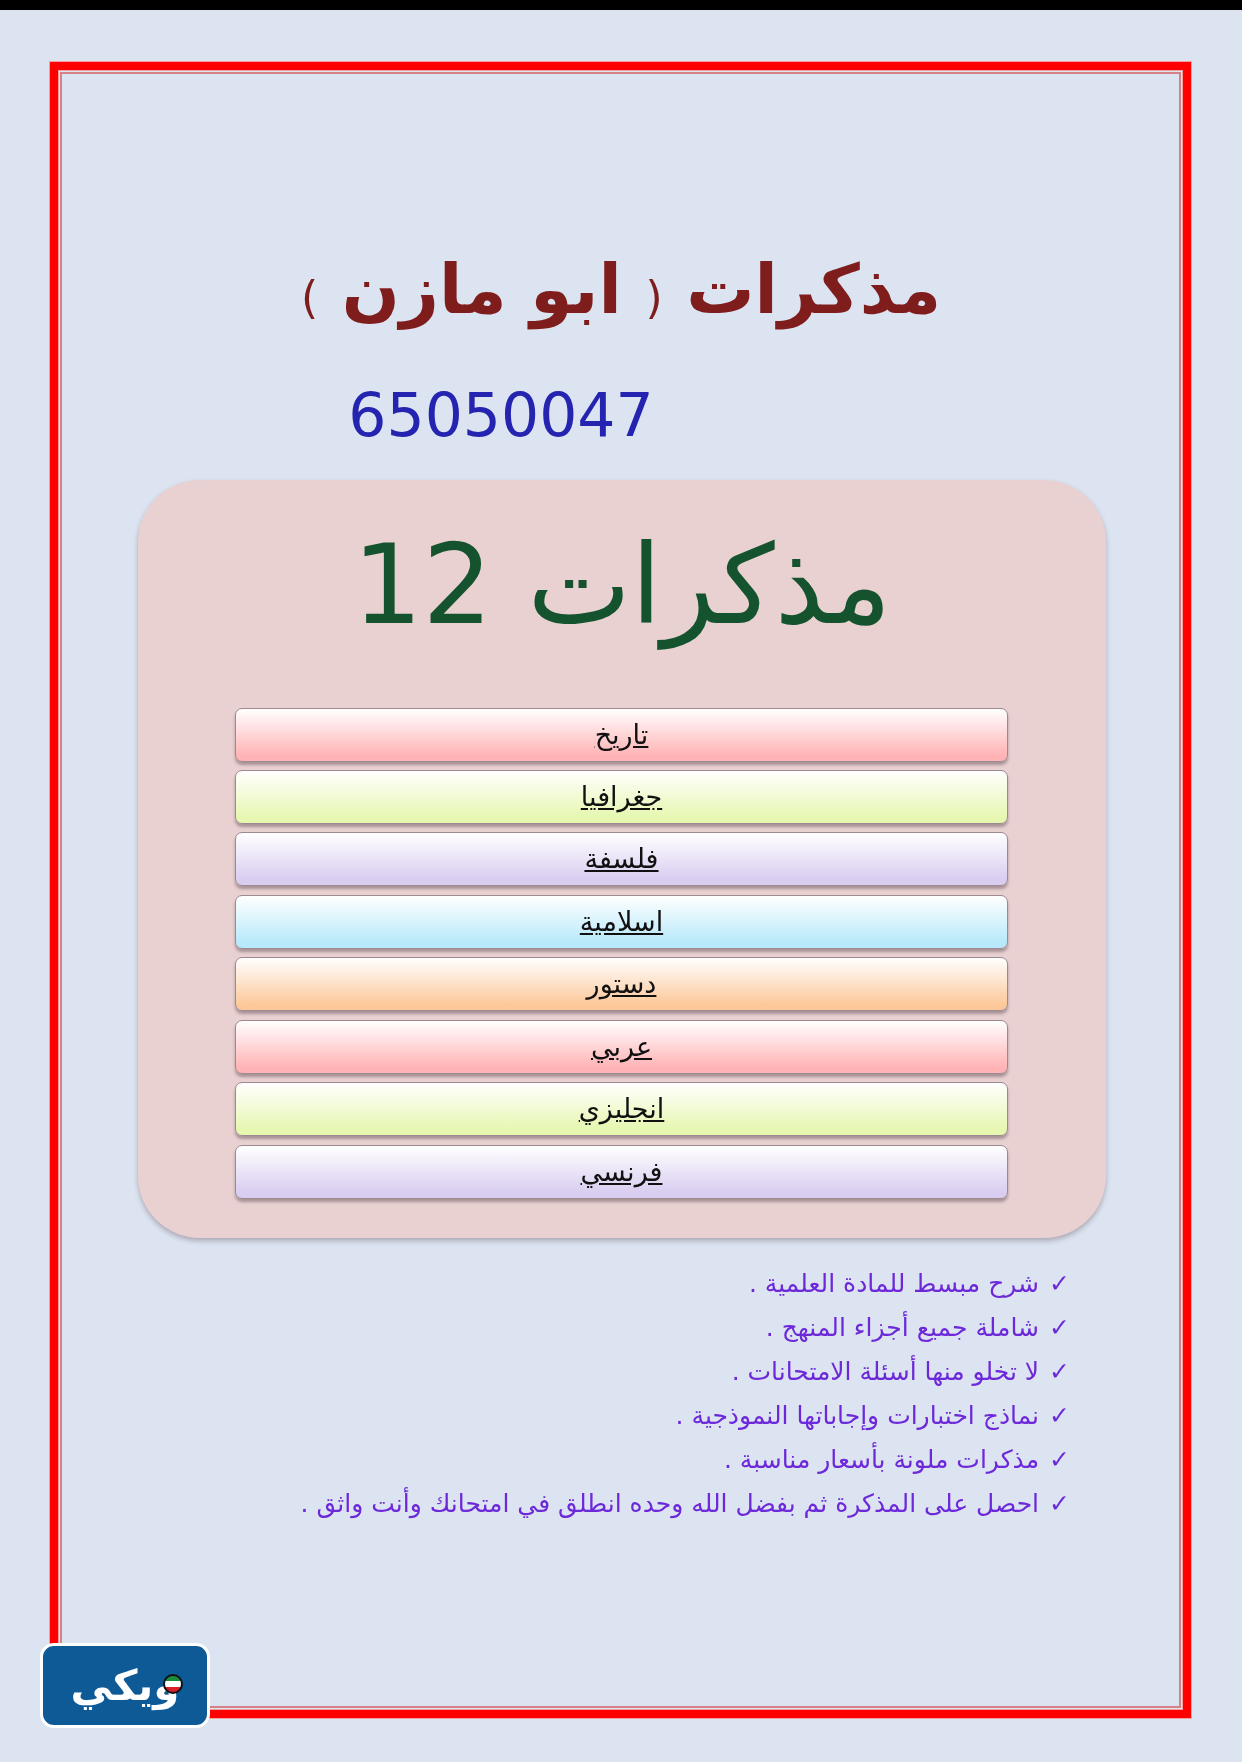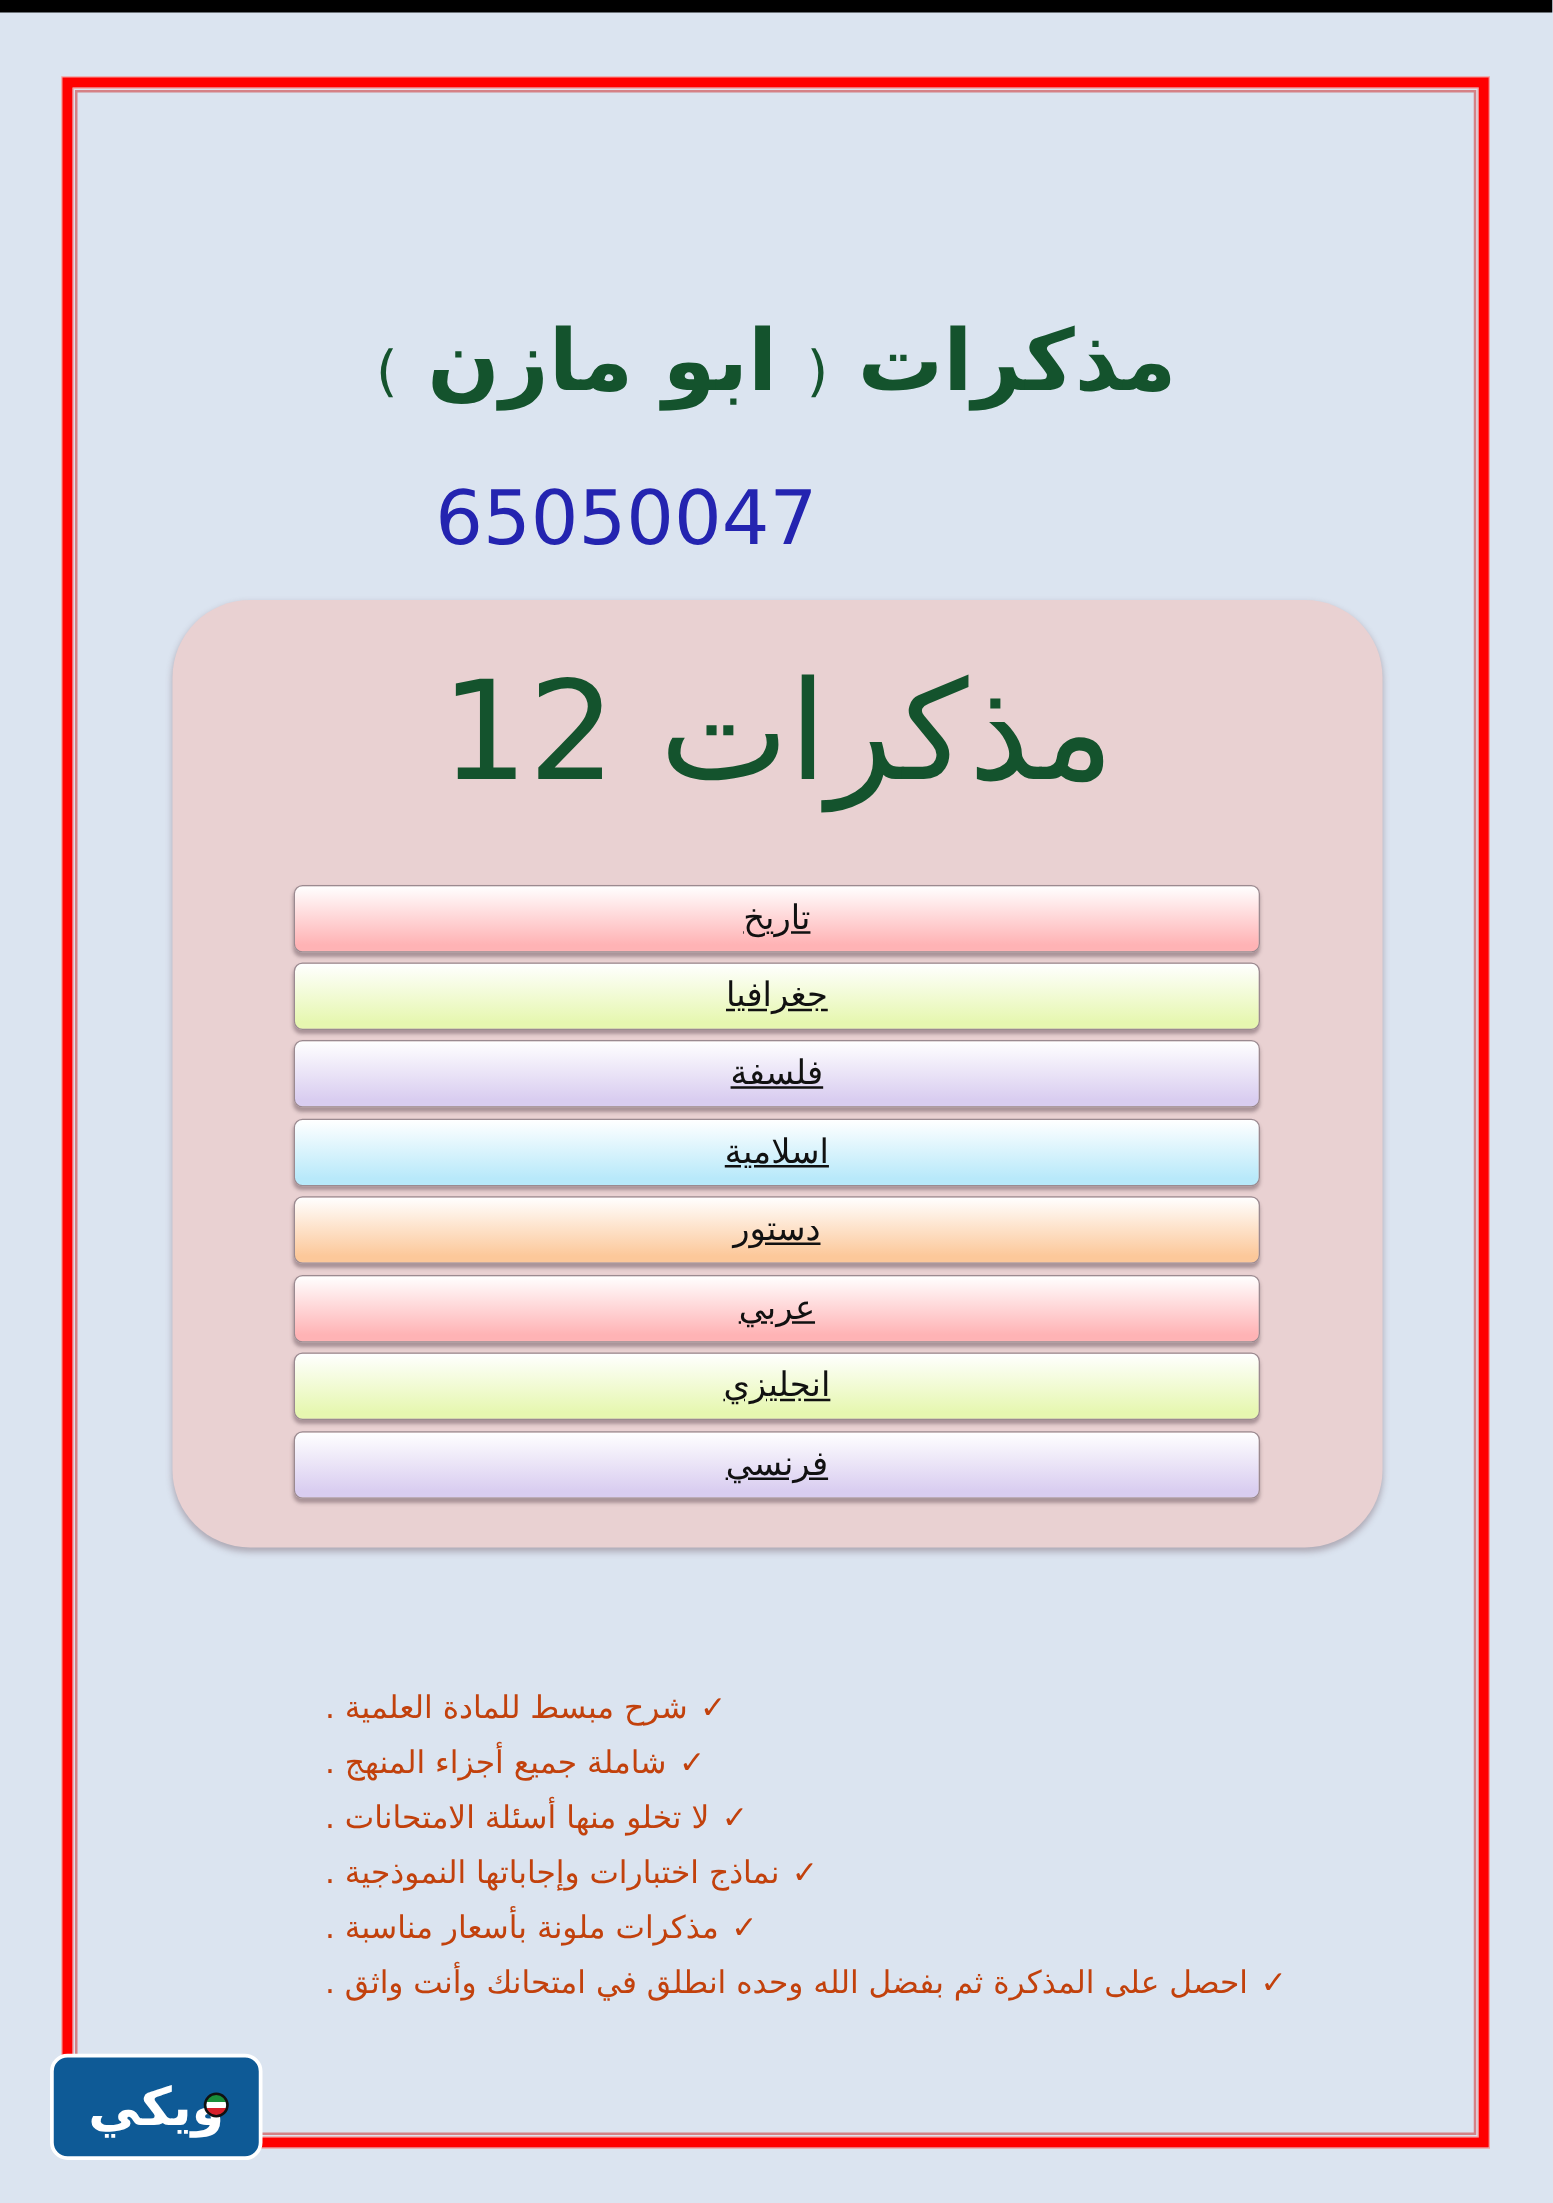--- a/index.html
+++ b/index.html
@@ -13,21 +13,21 @@
     position:absolute; left:50px; top:62px; width:1141px; height:1656px;
     box-sizing:border-box; border:8px solid #ff0000;
     box-shadow: 0 0 0 1px #f4a0a0, inset 0 0 0 1px #f4a0a0;
   }
   .frame-inner {
     position:absolute; left:60px; top:72px; width:1121px; height:1636px;
     box-sizing:border-box; border:2px solid #d04040; opacity:0.6;
   }
   .title {
     position:absolute; left:0; width:1242px; top:250px; text-align:center;
-    direction:rtl; color:#14532d; font-weight:bold; font-size:68px;
+    direction:rtl; color:#7f1d1d; font-weight:bold; font-size:68px;
     font-family: "DejaVu Sans", sans-serif; line-height:80px;
   }
   .title .paren { font-size:44px; font-weight:normal; }
   .phone {
     position:absolute; left:0; width:1002px; top:380px; text-align:center;
     color:#2424b0; font-size:60px; font-family:"DejaVu Sans", sans-serif; line-height:70px;
   }
   .pink-box {
     position:absolute; left:138px; top:480px; width:968px; height:758px;
     background:#e9d1d2; border-radius:62px;
@@ -40,22 +40,22 @@
   }
   .bar {
     position:absolute; left:235px; width:773px; height:54px; box-sizing:border-box;
     border-radius:7px; border:1px solid #9b8a90;
     box-shadow: 0 3px 3px rgba(90,70,80,0.45);
     text-align:center; direction:rtl; font-size:27px; line-height:52px; color:#111;
     font-family:"DejaVu Sans", sans-serif;
     text-decoration:underline;
   }
   .bullets {
-    position:absolute; left:260px; width:810px; top:1344px; direction:rtl;
-    text-align:left; font-size:25px; color:#c2410c; font-family:"DejaVu Sans", sans-serif;
+    position:absolute; left:260px; width:810px; top:1262px; direction:rtl;
+    text-align:right; font-size:25px; color:#6d28d9; font-family:"DejaVu Sans", sans-serif;
   }
   .bullet { height:44px; line-height:44px; white-space:nowrap; }
   .bullet .check { margin-left:10px; }
   .logo {
     position:absolute; left:40px; top:1643px; width:170px; height:85px;
     box-sizing:border-box; background:#0e5a96; border:3px solid #fff; border-radius:14px;
     display:flex; align-items:center; justify-content:center;
   }
   .logo-text {
     color:#fff; font-size:42px; font-weight:bold; direction:rtl; font-family:"DejaVu Sans", sans-serif;

